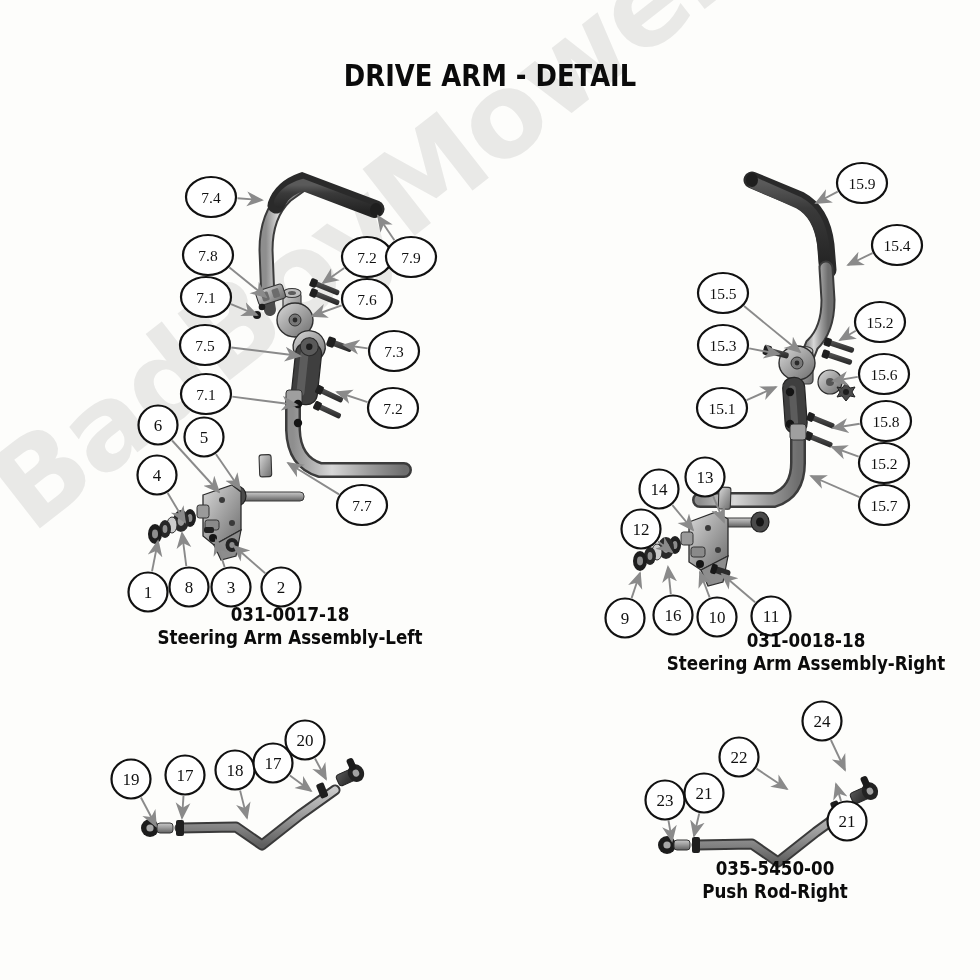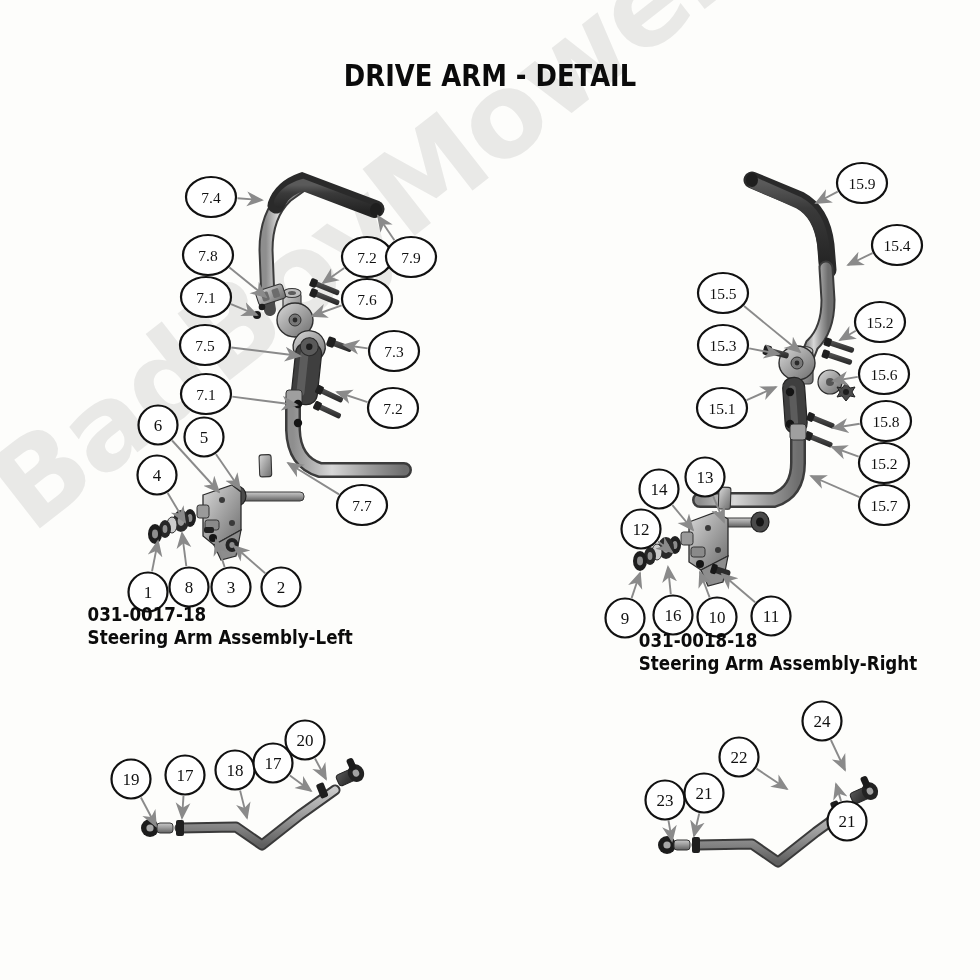--- a/index.html
+++ b/index.html
@@ -64,20 +64,21 @@
     z-index: 2;
     overflow: visible;
   }
   svg.callouts {
     z-index: 4;
   }
 
   
   .caption {
     position: absolute;
+    text-align: center;
     font-family: "DejaVu Sans", sans-serif;
     font-weight: bold;
     color: #0b0b0b;
     z-index: 5;
     white-space: nowrap;
   }
   .caption .pn {
     display: block;
     font-size: 19px;
     transform: scaleX(0.88);
@@ -598,14 +599,18 @@
     <span class="pn">031-0017-18</span>
     <span class="dsc">Steering Arm Assembly-Left</span>
   </div>
 
   <div class="caption" style="left:616px; top:630px; width:380px;">
     <span class="pn">031-0018-18</span>
     <span class="dsc">Steering Arm Assembly-Right</span>
   </div>
 
 
+  <div class="caption" style="left:630px; top:858px; width:290px;">
+    <span class="pn">035-5450-00</span>
+    <span class="dsc">Push Rod-Right</span>
+  </div>
 
 </div>
 
 </body></html>

